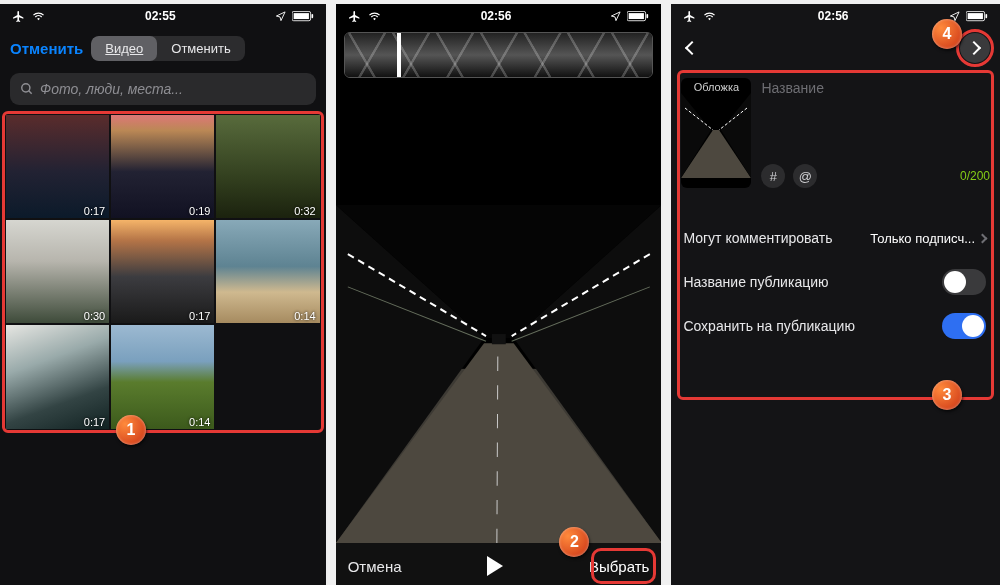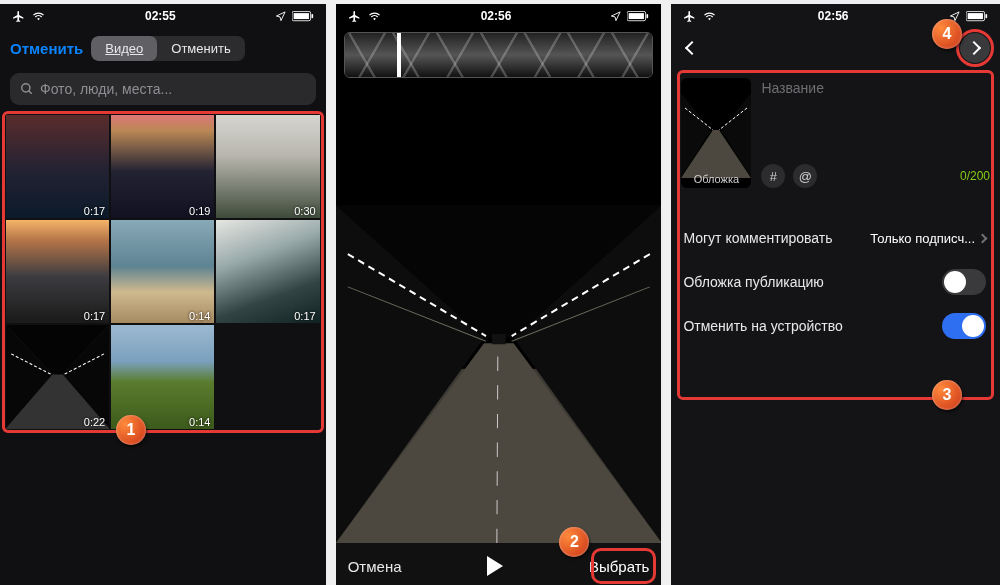--- a/index.html
+++ b/index.html
@@ -28,21 +28,21 @@
   
   .status { height:24px; display:flex; align-items:center; justify-content:space-between; padding:0 12px; font-size:12px; color:#fff; font-weight:600;}
   .status .left, .status .right { display:flex; align-items:center; gap:6px; }
   .status svg { display:block; }
   
   .hdr1 { display:flex; align-items:center; gap:8px; padding:8px 10px; }
   .cancel { color:var(--blue); font-size:15px;font-weight:bold; }
   .seg { background:var(--pill-bg); border-radius:8px; display:flex; overflow:hidden; }
   .seg span { padding:5px 14px; font-size:13px; color:var(--text-light); }
   .seg span.sel { background:var(--pill-selected); border-radius:7px;text-decoration:underline; }
-  .search { margin:4px 10px 10px 10px; background:#2a2a2c; border-radius:9px; height:32px; display:flex; align-items:center; gap:6px; padding:0 10px; color:#8e8e93; font-size:14px; }
+  .search { margin:4px 10px 10px 10px; background:#2a2a2c; border-radius:9px; height:32px; display:flex; align-items:center; gap:6px; padding:0 10px; color:#8e8e93; font-size:14px;font-style:italic; }
   .grid-wrap { position:relative; margin:0 6px; }
   .grid { display:grid; grid-template-columns:repeat(3,1fr); gap:2px; }
   .cell { position:relative; width:100%; padding-top:100%; overflow:hidden; }
   .cell .inner { position:absolute; inset:0; background:#333 center/cover; }
   .cell .dur { position:absolute; right:4px; bottom:1px; font-size:11px; color:#fff; text-shadow:0 0 3px #000; }
   
   .hl { position:absolute; border:3px solid var(--red-highlight); border-radius:6px; pointer-events:none; }
   
   .badge { position:absolute; width:30px; height:30px; border-radius:50%; background:radial-gradient(circle at 30% 30%, #ff8a3c, var(--orange-badge) 70%, #932d0e 100%); color:#fff; display:flex; align-items:center; justify-content:center; font-weight:700; font-size:16px; box-shadow:1px 2px 3px rgba(0,0,0,.6), inset 0 0 3px rgba(255,255,255,.5); pointer-events:none; }
   
@@ -56,21 +56,21 @@
   .tunnel-svg { position:absolute; inset:0; width:100%; height:100%; }
   .bottom-bar { height:46px; background:#111; display:flex; align-items:center; justify-content:space-between; padding:0 12px; font-size:15px; }
   .play { width:0; height:0; border-left:16px solid #fff; border-top:10px solid transparent; border-bottom:10px solid transparent; margin:0 auto; }
   
   .hdr3 { height:40px; display:flex; align-items:center; justify-content:space-between; padding:0 10px; position:relative; }
   .back-ch { width:10px; height:10px; border-left:2px solid #fff; border-bottom:2px solid #fff; transform:rotate(45deg); }
   .next-btn { width:30px; height:30px; border-radius:50%; background:#3a3a3c; display:flex; align-items:center; justify-content:center; }
   .next-btn .arr { width:10px; height:10px; border-top:2px solid #fff; border-right:2px solid #fff; transform:rotate(45deg); margin-left:-3px; }
   .post-box { margin:4px 8px; position:relative; }
   .post-top { display:flex; gap:10px; padding:6px 2px 6px 2px; }
-  .thumb { width:70px; height:110px; border-radius:6px; background:#000; position:relative; overflow:hidden; display:flex; flex-direction:column; justify-content:flex-end; align-items:center; }
+  .thumb { width:70px; height:110px; border-radius:6px; background:#000; position:relative; overflow:hidden; display:flex; flex-direction:column; justify-content:flex-start; align-items:center; }
   .thumb .tunnel-mini{position:absolute; inset:10px 0 20px 0;}
   .thumb .cov { position:relative; font-size:11px; color:#d0d0d0; background:rgba(0,0,0,.0); width:100%; text-align:center; padding:3px 0; }
   .post-right { flex:1; display:flex; flex-direction:column; justify-content:space-between; padding-top:2px;}
   .title { color:#6e6e73; font-size:14px; }
   .post-row2 { display:flex; align-items:center; justify-content:space-between; }
   .chips { display:flex; gap:8px; }
   .chip { width:24px; height:24px; border-radius:12px; background:#2c2c2e; color:#cfcfd2; display:flex; align-items:center; justify-content:center; font-size:13px; }
   .counter { color:#84cc16; font-size:12px; }
   .list { margin:22px 0 0 0; }
   .row { display:flex; align-items:center; justify-content:space-between; height:44px; padding:0 6px 0 4px; font-size:14px; color:#e8e8ea; }
@@ -132,49 +132,41 @@
       <div class="grid">
 
         <div class="cell">
             <div class="inner" style="background:linear-gradient(180deg,#5a2c2c 0%,#223 55%,#0b1a2a 100%),radial-gradient(circle at 60% 40%,#c96 0%,transparent 30%);"></div>
             <span class="dur">0:17</span>
           </div>
         <div class="cell">
             <div class="inner" style="background:linear-gradient(180deg,#d77 0%,#b85 15%,#223 55%,#112 100%);"></div>
             <span class="dur">0:19</span>
           </div>
+        <div class="cell">
+            <div class="inner" style="background:linear-gradient(180deg,#586b3c 0%,#33401f 60%,#1b220e 100%),radial-gradient(circle at 55% 45%,#7a5a3a 0%,transparent 25%);"></div>
+            <span class="dur">0:32</span>
+          </div>
 
         <div class="cell">
             <div class="inner" style="background:linear-gradient(180deg,#d6d6d0 0%,#b7b5ad 40%,#3e4b3a 100%);"></div>
             <span class="dur">0:30</span>
           </div>
         <div class="cell">
             <div class="inner" style="background:linear-gradient(180deg,#f5b469 0%,#b47447 20%,#3c3c40 55%,#1a1a1a 100%),radial-gradient(circle at 55% 18%,#ffd27a 0%,transparent 10%);"></div>
             <span class="dur">0:17</span>
           </div>
         <div class="cell">
             <div class="inner" style="background:linear-gradient(180deg,#88a9b8 0%,#5e8392 45%,#cfb98f 70%,#a68b60 100%);"></div>
             <span class="dur">0:14</span>
           </div>
 
         <div class="cell">
             <div class="inner" style="background:linear-gradient(160deg,#e6e6e2 0%,#9aa 35%,#344 70%,#122 100%);"></div>
             <span class="dur">0:17</span>
-          </div>
-        <div class="cell">
-            <div class="inner tunnel-bg">
-          <svg class="tunnel-svg" viewBox="0 0 100 100" preserveAspectRatio="none">
-                <polygon points="0,0 45,48 0,100" fill="rgba(0,0,0,.85)"></polygon>
-                <polygon points="100,0 55,48 100,100" fill="rgba(0,0,0,.85)"></polygon>
-                <polygon points="0,0 100,0 55,48 45,48" fill="rgba(0,0,0,.92)"></polygon>
-                <line x1="5" y1="28" x2="44" y2="48" stroke="#fff" stroke-width="1" stroke-dasharray="3 2"></line>
-                <line x1="95" y1="28" x2="56" y2="48" stroke="#fff" stroke-width="1" stroke-dasharray="3 2"></line>
-              </svg>
-        </div>
-            <span class="dur">0:22</span>
           </div>
         <div class="cell">
             <div class="inner" style="background:linear-gradient(180deg,#9cb9d1 0%,#7aa0be 35%,#5a7c2d 55%,#3c5a1c 100%);"></div>
             <span class="dur">0:14</span>
           </div>
       </div>
       <div class="badge" style="left:110px; bottom:-16px;">
           <span>1</span>
         </div>
     </div>
@@ -313,27 +305,27 @@
 
       <div class="list">
         <div class="row">
           <span>Могут комментировать</span>
           <span class="val">
               <span>Только подписч...</span>
               <span class="chev-r"></span>
             </span>
         </div>
         <div class="row">
-          <span>Обложка публикацию</span>
+          <span>Название публикацию</span>
           <div class="toggle">
               <div class="knob"></div>
             </div>
         </div>
         <div class="row">
-          <span>Отменить на устройство</span>
+          <span>Сохранить на публикацию</span>
           <div class="toggle on">
               <div class="knob"></div>
             </div>
         </div>
       </div>
 
       <div class="badge" style="right:30px; top:308px;">
           <span>3</span>
         </div>
     </div>

